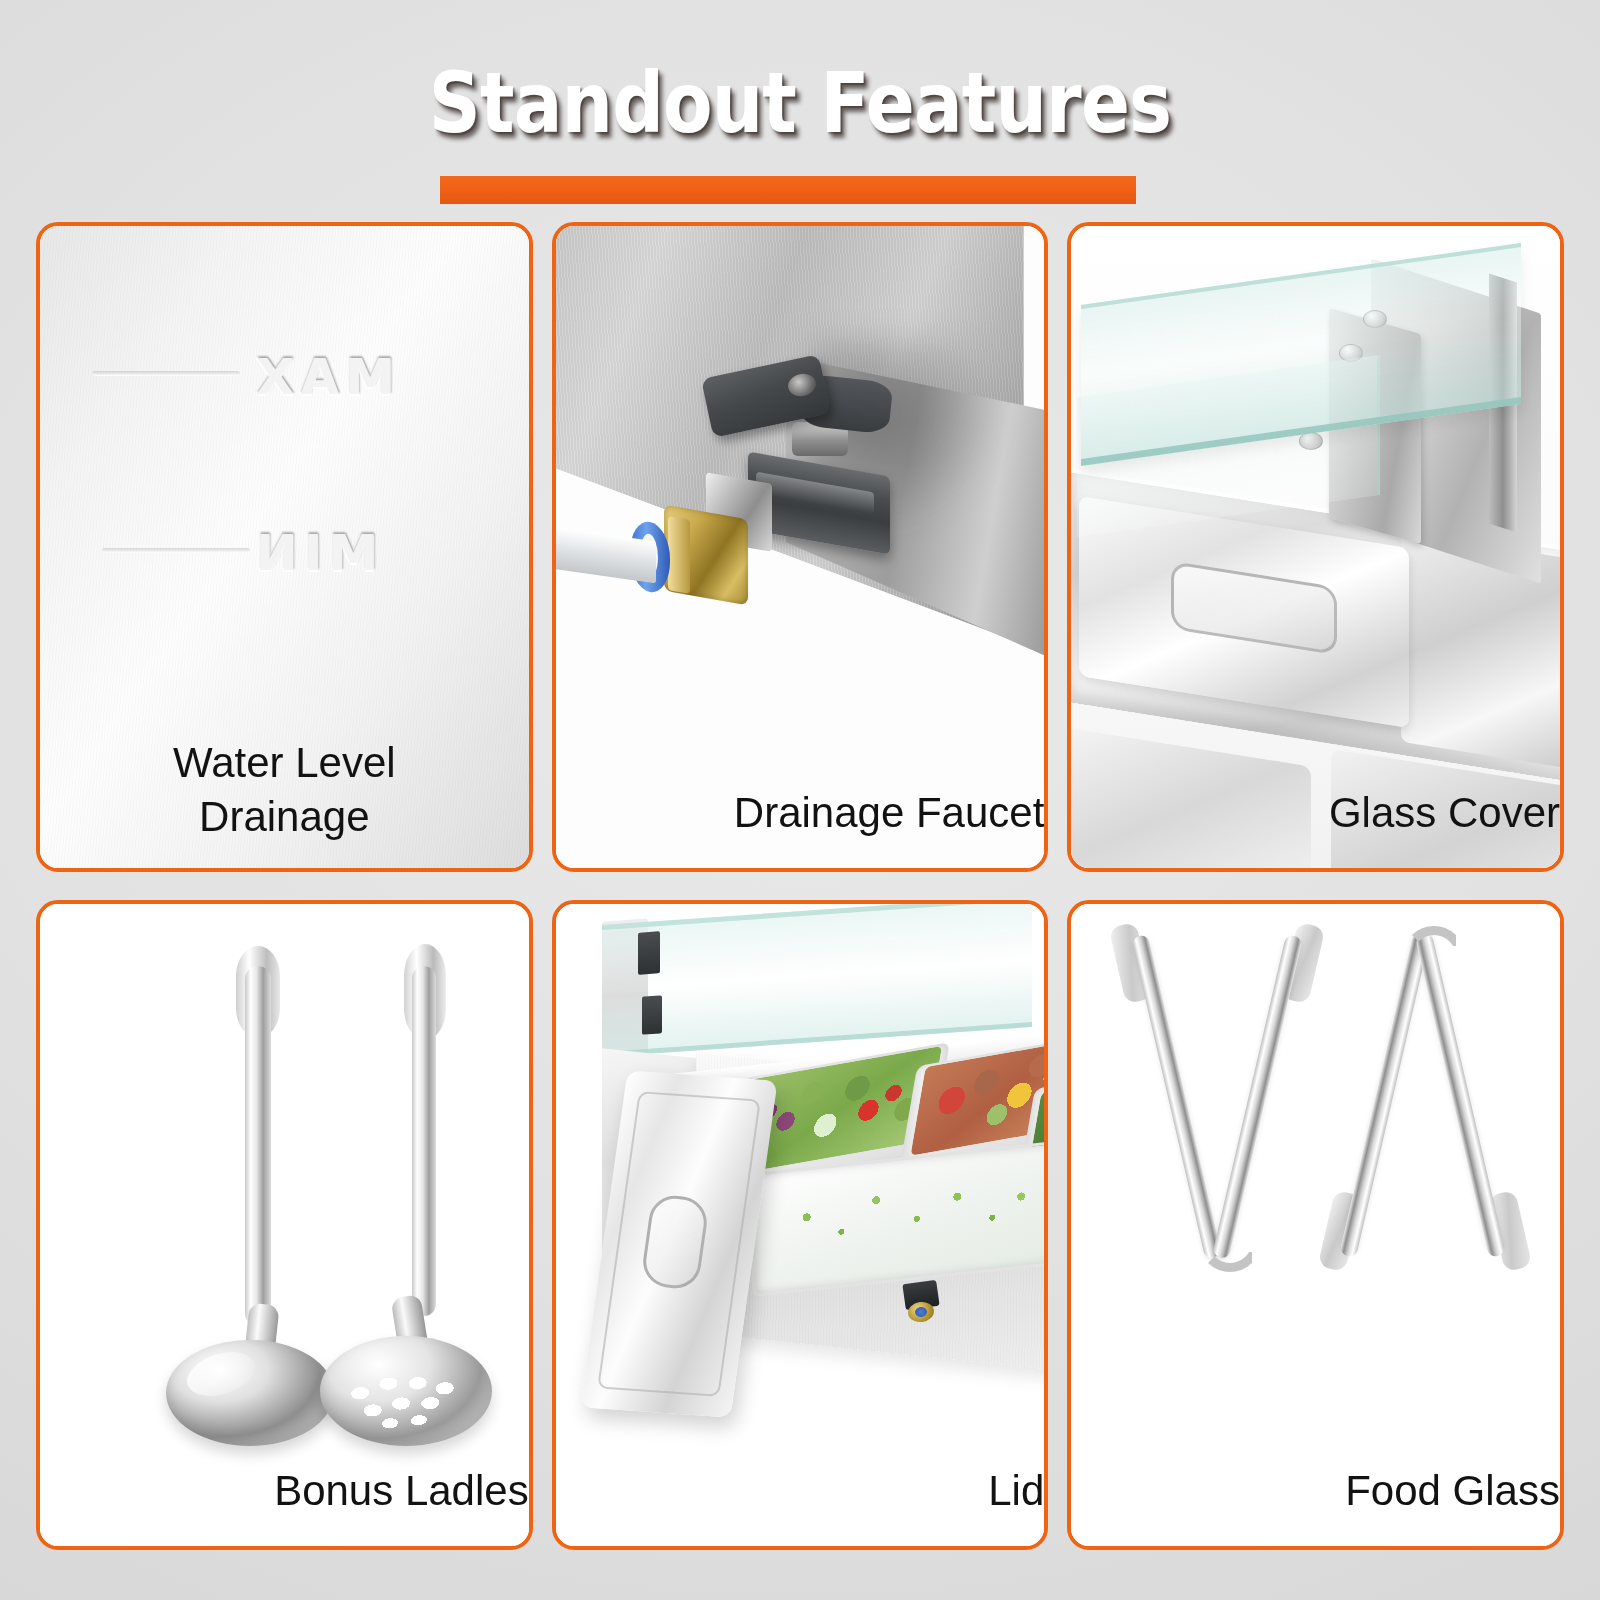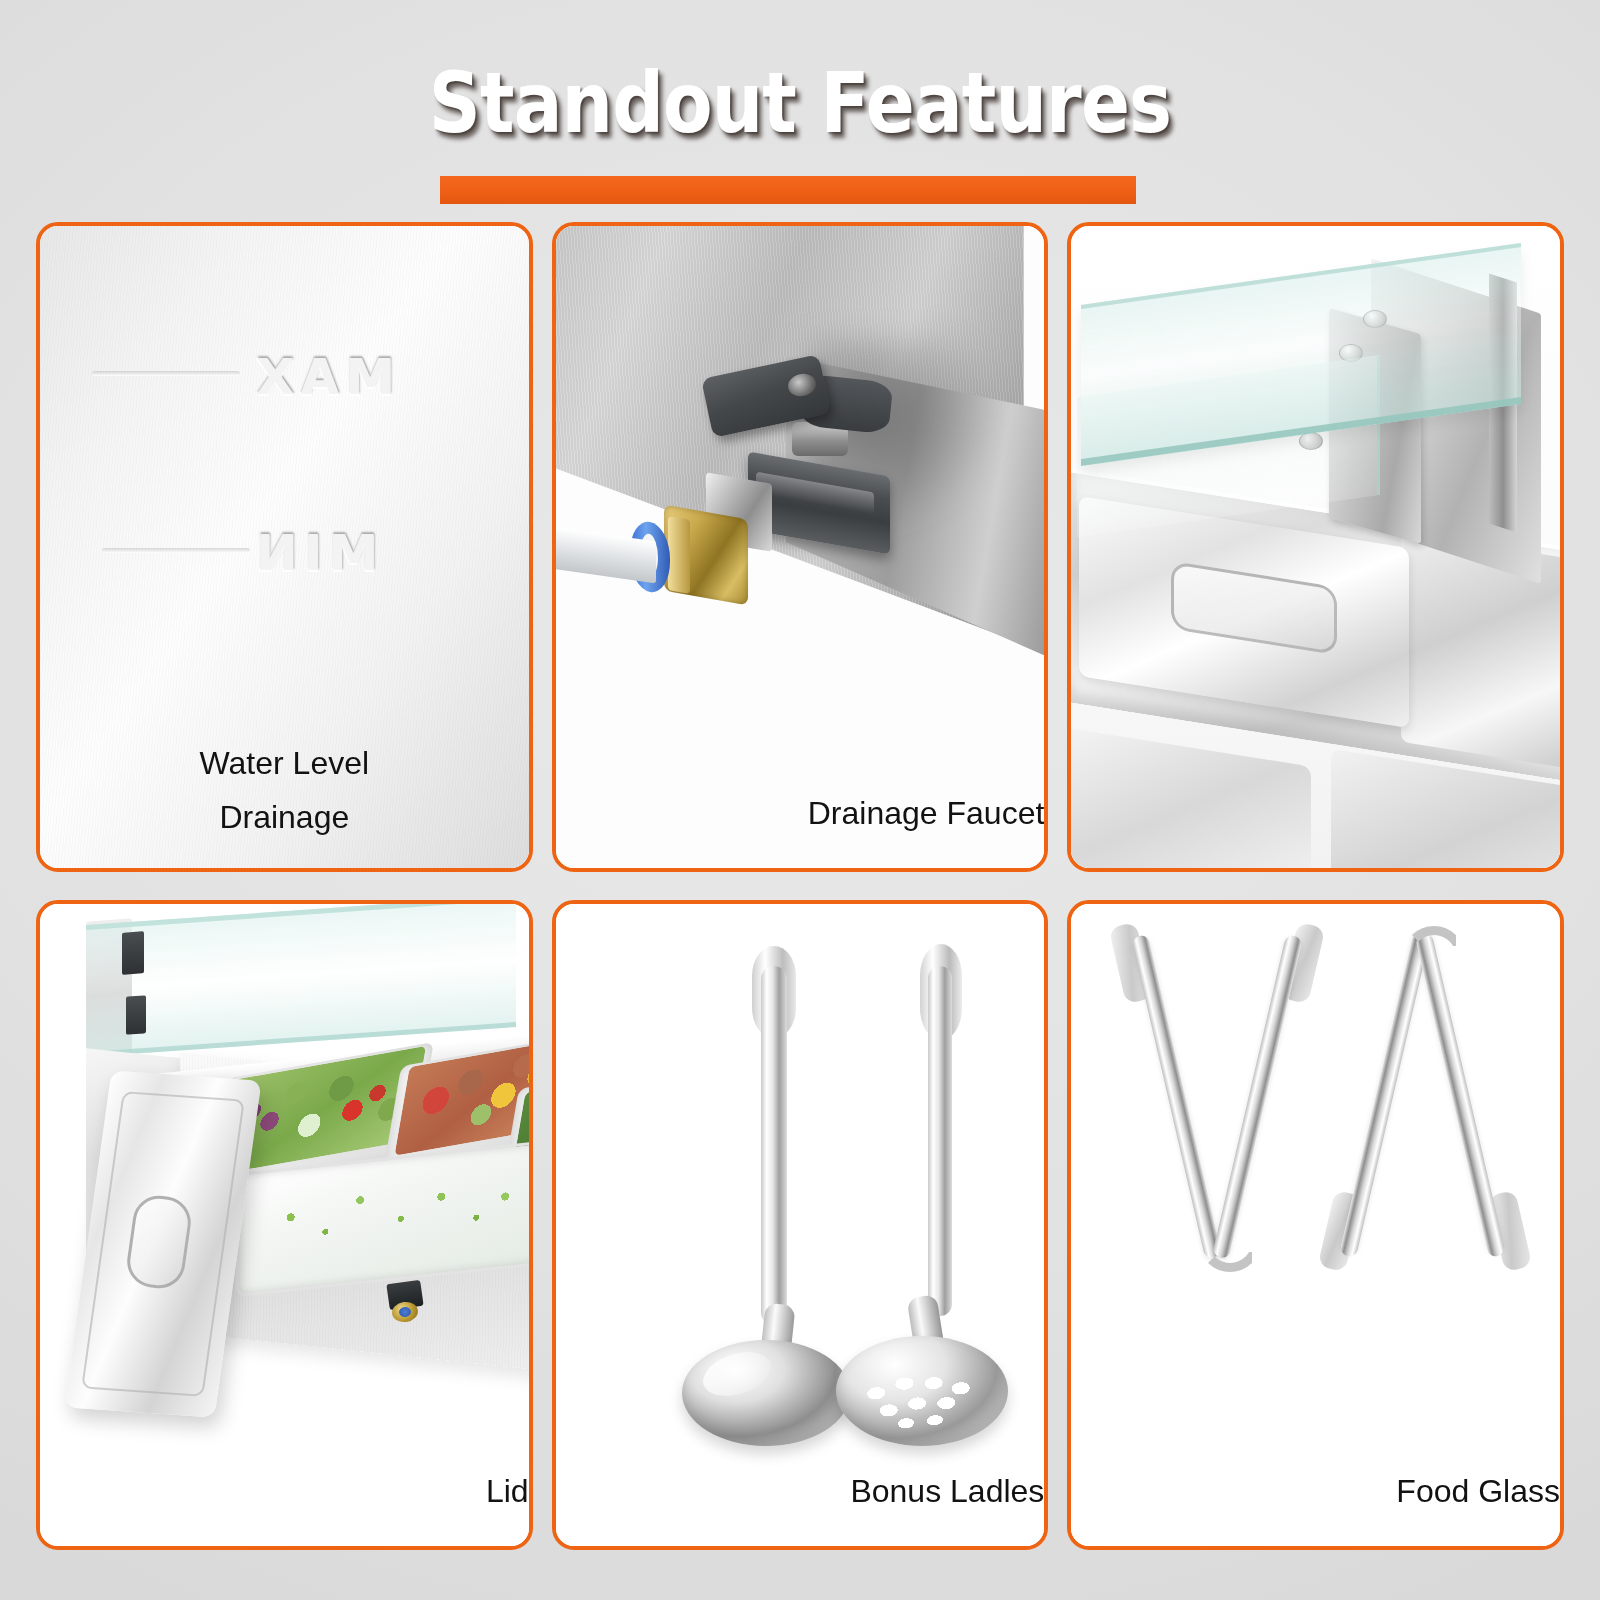--- a/index.html
+++ b/index.html
@@ -49,21 +49,21 @@
     border:4px solid #ee6412;
     border-radius:22px;
     overflow:hidden;
     background:#ffffff;
   }
   .photo{ position:absolute; inset:0; overflow:hidden; }
   .caption{
     position:absolute; left:0; width:100%;
     text-align:center;
     font-family:"Liberation Sans", sans-serif;
-    font-size:32px;
+    font-size:42px;
     line-height:54px;
     color:#121212;
     z-index:40;
     pointer-events:none;
   }
   .cap-2line{ bottom:24px; }
   .cap-1line{ bottom:28px;text-align:right; }
 
   
   .c1-panel{
@@ -598,20 +598,40 @@
       <div class="c3-lid-handle"></div>
       <div class="c3-bracket2"></div>
       <div class="c3-bracket-edge"></div>
       <div class="c3-bracket"></div>
       <div class="c3-screw" style="left:268px; top:118px;"></div>
       <div class="c3-screw" style="left:292px; top:84px;"></div>
       <div class="c3-screw" style="left:228px; top:206px;"></div>
       <div class="c3-glass-front"></div>
       <div class="c3-glass"></div>
     </div>
+    <div class="caption cap-1line">Glass Cover</div>
+  </div>
+
+  <div class="card">
+    <div class="photo">
+      <div class="c5-bg"></div>
+      <div class="l1-top"></div>
+      <div class="l1-hole"></div>
+      <div class="ladle-handle l1-handle"></div>
+      <div class="l1-neck"></div>
+      <div class="l1-bowl"></div>
+      <div class="l1-bowl-hl"></div>
+      <div class="l2-top"></div>
+      <div class="l2-hole"></div>
+      <div class="ladle-handle l2-handle"></div>
+      <div class="l2-neck"></div>
+      <div class="l2-bowl"></div>
+      <div class="l2-holes"></div>
+    </div>
+    <div class="caption cap-1line">Bonus Ladles</div>
   </div>
 
   <div class="card">
     <div class="photo">
       <div class="c4-bg"></div>
       <div class="c4-glass-left"></div>
       <div class="c4-glass"></div>
       <div class="c4-glass-clipA"></div>
       <div class="c4-glass-clipB"></div>
       <div class="c4-left-wall"></div>
@@ -629,39 +649,20 @@
       <div class="c4-lid-inner"></div>
       <div class="c4-lid-handle"></div>
       <div class="c4-valve-box"></div>
       <div class="c4-valve-brass"></div>
     </div>
     <div class="caption cap-1line">Lid</div>
   </div>
 
   <div class="card">
     <div class="photo">
-      <div class="c5-bg"></div>
-      <div class="l1-top"></div>
-      <div class="l1-hole"></div>
-      <div class="ladle-handle l1-handle"></div>
-      <div class="l1-neck"></div>
-      <div class="l1-bowl"></div>
-      <div class="l1-bowl-hl"></div>
-      <div class="l2-top"></div>
-      <div class="l2-hole"></div>
-      <div class="ladle-handle l2-handle"></div>
-      <div class="l2-neck"></div>
-      <div class="l2-bowl"></div>
-      <div class="l2-holes"></div>
-    </div>
-    <div class="caption cap-1line">Bonus Ladles</div>
-  </div>
-
-  <div class="card">
-    <div class="photo">
       <div class="c6-bg"></div>
       <div class="t-tip1"></div>
       <div class="t-tip2"></div>
       <div class="tong-arm t-a1"></div>
       <div class="tong-arm t-a2"></div>
       <div class="t-bend1"></div>
       <div class="t-tip3"></div>
       <div class="t-tip4"></div>
       <div class="tong-arm t-a3"></div>
       <div class="tong-arm t-a4"></div>

